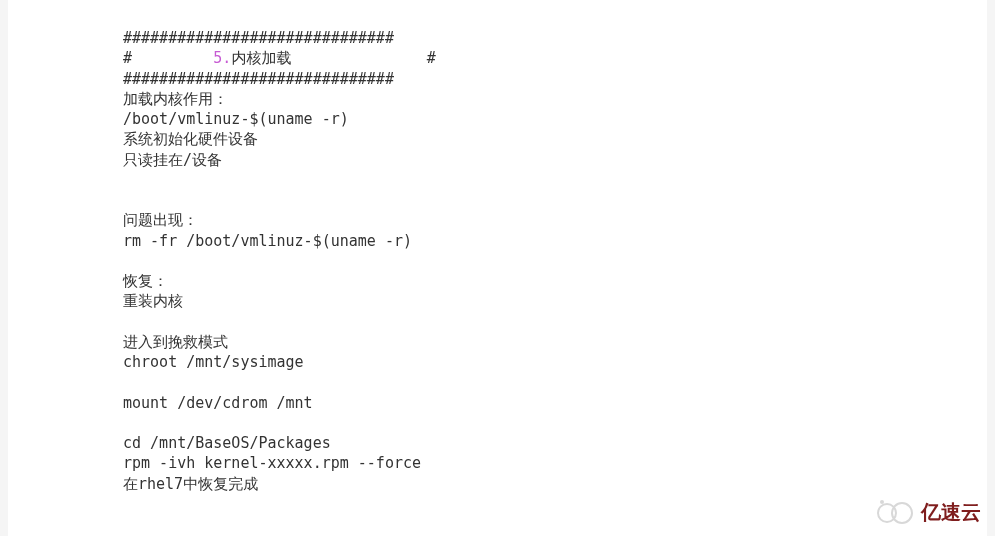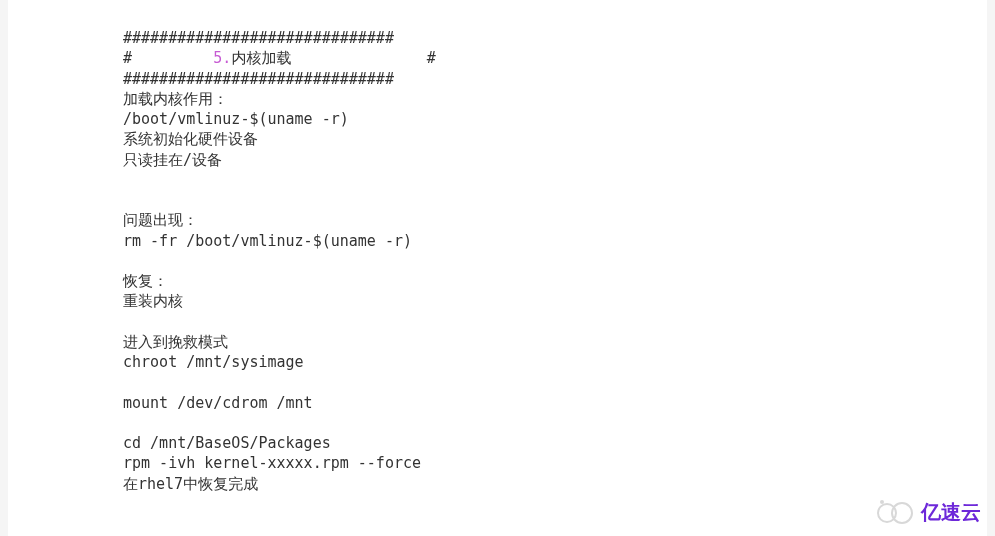--- a/index.html
+++ b/index.html
@@ -22,21 +22,21 @@
     }
     .line { white-space: pre; }
     .purple { color: #c75bd3; }
     .watermark {
       position: absolute;
       right: 14px;
       bottom: 10px;
       display: flex;
       align-items: center;
       gap: 6px;
-      color: #6d28d9;
+      color: #7f1d1d;
       font-family: "Microsoft YaHei", sans-serif;
       font-weight: 600;
       font-size: 20px;
     }
     .watermark .logo {
       position: relative;
       width: 38px;
       height: 22px;
     }
     .watermark .c1, .watermark .c2 {

